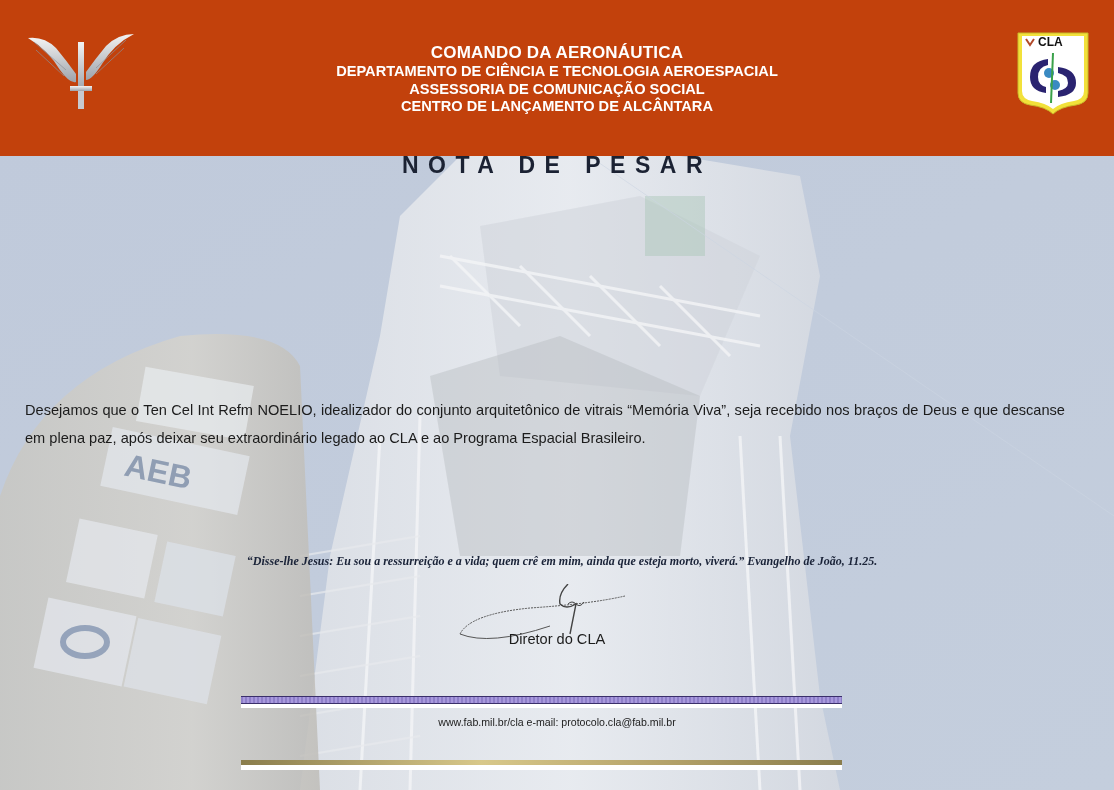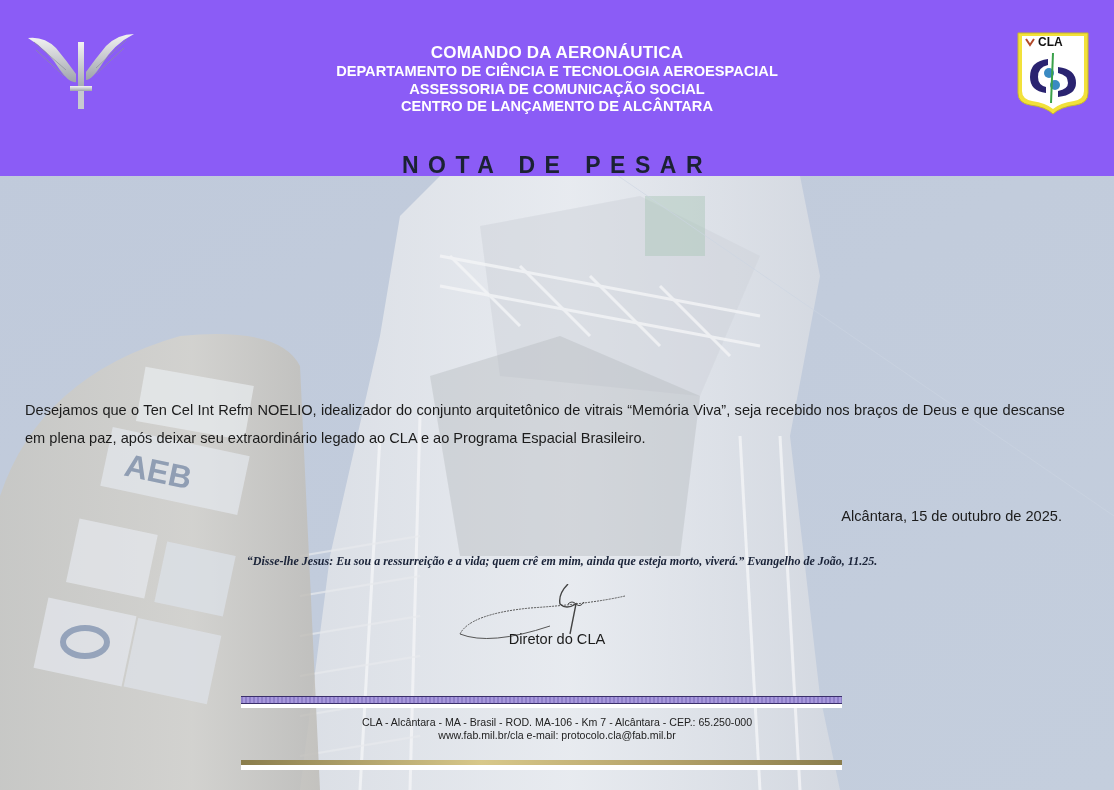--- a/index.html
+++ b/index.html
@@ -1,22 +1,22 @@
 <!DOCTYPE html>
 <html><head>
 <meta charset="utf-8">
 <style>
   * { box-sizing: border-box; margin: 0; padding: 0; }
   html, body { width: 1114px; height: 790px; overflow: hidden; background: #c2ccdc; }
   body { position: relative; font-family: "Liberation Sans", sans-serif; color: #1a1a1a; }
 
   
   .header {
-    position: absolute; left: 0; top: 0; width: 1114px; height: 176px;
-    background: #8b5cf6;
+    position: absolute; left: 0; top: 0; width: 1114px; height: 156px;
+    background: #c2410c;
   }
   .header-lines {
     position: absolute; left: 0; right: 0; top: 44px; text-align: center;
     color: #ffffff; font-weight: bold; line-height: 1;
   }
   .header-lines .l1 { font-size: 17px; margin-bottom: 3px; letter-spacing: 0.2px; }
   .header-lines .lx { font-size: 14.6px; margin-bottom: 3px; }
   .fab-emblem { position: absolute; left: 26px; top: 30px; width: 110px; height: 82px; }
   .cla-shield { position: absolute; left: 1016px; top: 31px; width: 74px; height: 84px; }
 
@@ -171,38 +171,36 @@
     <circle cx="39" cy="54" r="5" fill="#3a8ac2"></circle>
     <line x1="37" y1="22" x2="35" y2="72" stroke="#3aa14a" stroke-width="2"></line>
   </svg>
 </header>
 
 <main class="doc">
   <h1 class="title">NOTA DE PESAR</h1>
 
   <p class="para p3">Desejamos que o Ten Cel Int Refm NOELIO, idealizador do conjunto arquitetônico de vitrais “Memória Viva”, seja recebido nos braços de Deus e que descanse em plena paz, após deixar seu extraordinário legado ao CLA e ao Programa Espacial Brasileiro.</p>
 
-  <div class="date">Alcântara, 15 de outubro de 2025.</div>
 
   <div class="quote">“Disse-lhe Jesus: Eu sou a ressurreição e a vida; quem crê em mim, ainda que esteja morto, viverá.” Evangelho de João, 11.25.</div>
 
   <svg class="signature" viewBox="0 0 190 60">
     <path d="M10,50 Q20,30 80,24 Q140,20 175,12" fill="none" stroke="#555" stroke-width="1" stroke-dasharray="2 1"></path>
     <path d="M10,50 Q40,62 100,42" fill="none" stroke="#555" stroke-width="1"></path>
     <path d="M118,0 Q108,10 110,20 Q116,26 126,20 L120,50" fill="none" stroke="#444" stroke-width="1.4"></path>
     <path d="M118,20 q4,-4 8,0 q4,4 8,-2" fill="none" stroke="#444" stroke-width="1"></path>
   </svg>
 
   <div class="signer">
     <div>Diretor do CLA</div>
   </div>
 
   <div class="footer-rule-top"></div>
   <div class="footer-white-top"></div>
 
   <div class="footer-text">
-    <div>CLA - Alcântara - MA - Brasil - ROD. MA-106 - Km 7 - Alcântara - CEP.: 65.250-000</div>
     <div>www.fab.mil.br/cla e-mail: protocolo.cla@fab.mil.br</div>
   </div>
 
   <div class="footer-rule-bottom"></div>
   <div class="footer-white-bottom"></div>
 </main>
 
 </body></html>

